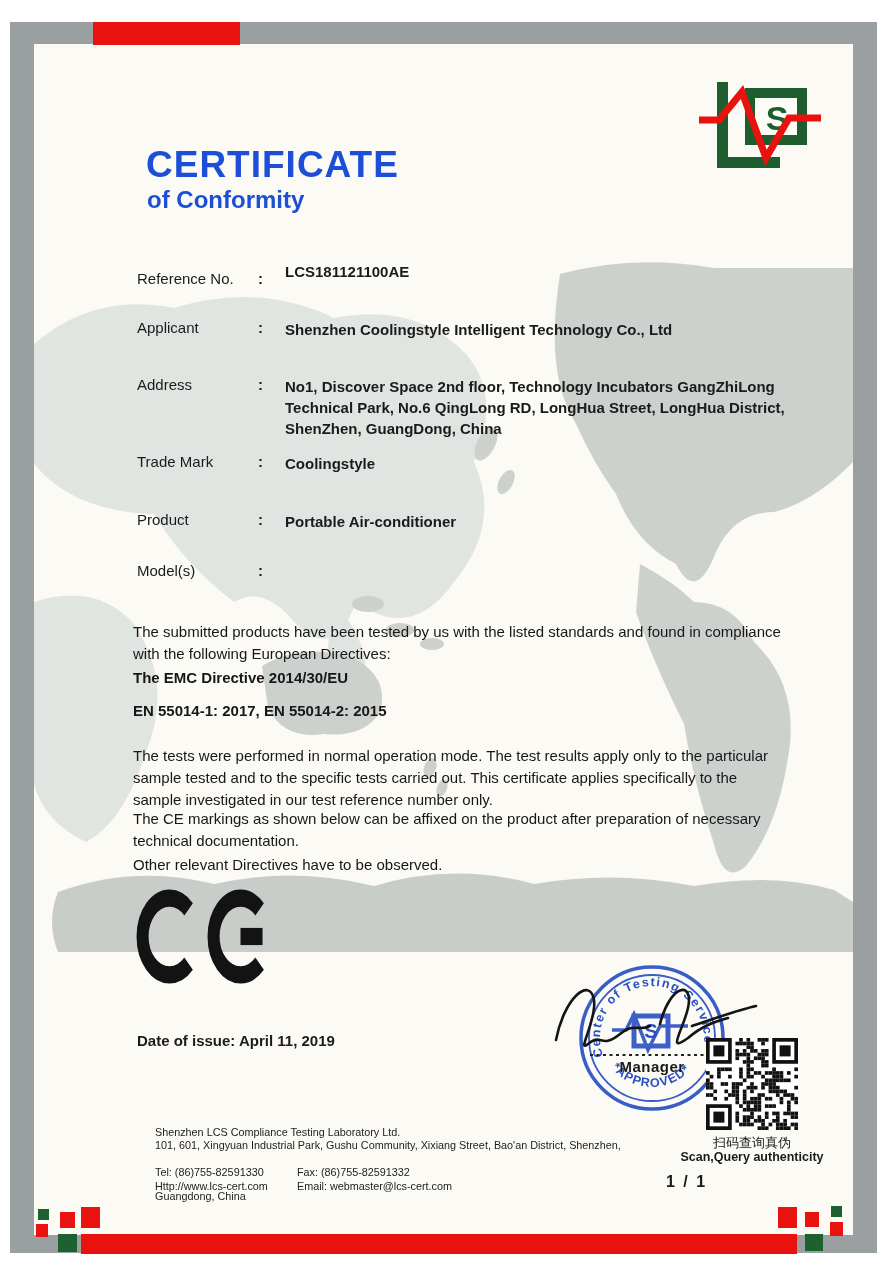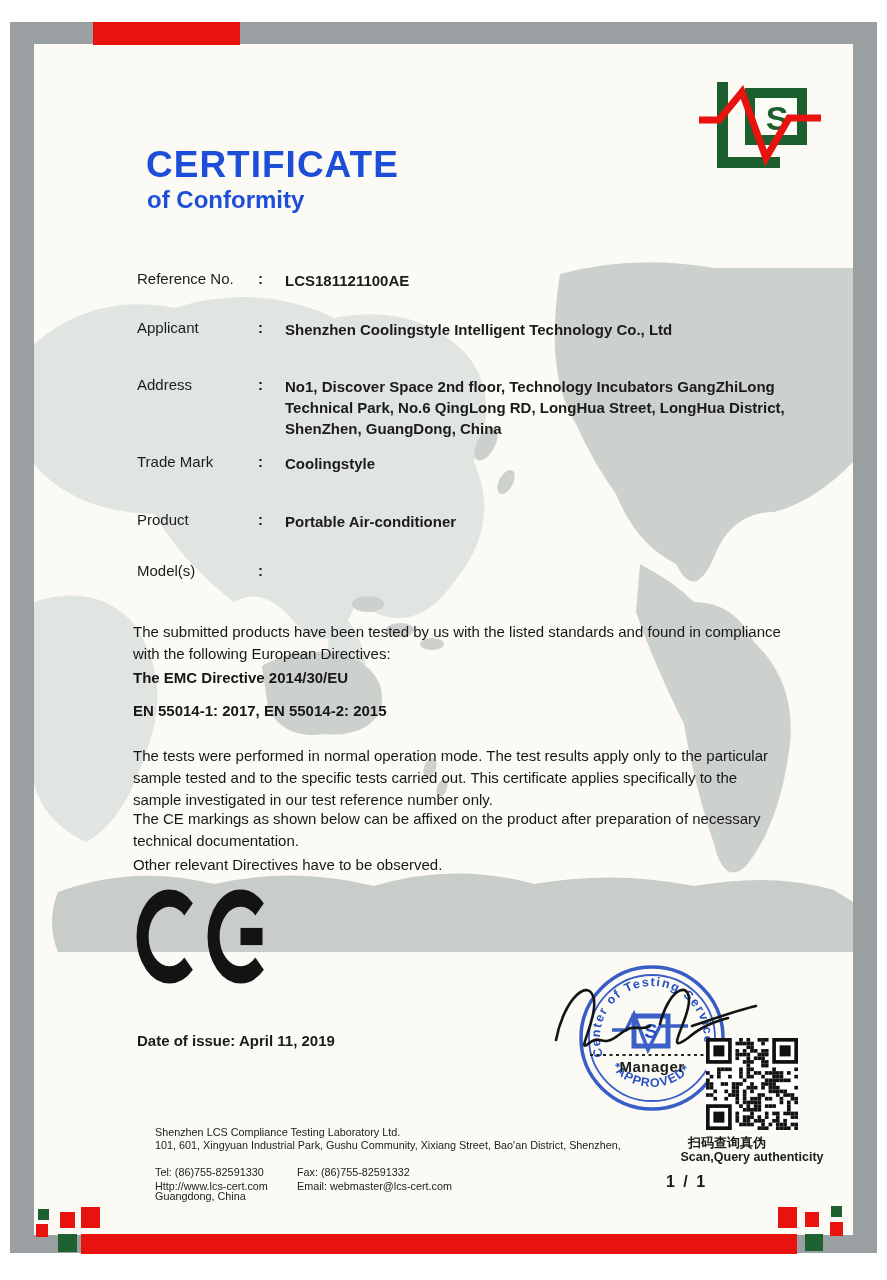--- a/index.html
+++ b/index.html
@@ -14,21 +14,21 @@
   .green{background:#1e6130;}
   #title-main{left:146px;top:144px;font-size:37px;font-weight:bold;letter-spacing:1px;color:#1d4ed8;}
   #title-sub{left:147px;top:186px;font-size:24px;font-weight:bold;color:#1d4ed8;}
   .field-label{position:absolute;left:137px;font-size:15px;font-weight:normal;}
   .field-colon{position:absolute;left:258px;font-size:15px;font-weight:bold;}
   .field-value{position:absolute;left:285px;width:500px;font-size:15px;font-weight:bold;line-height:21px;}
   .para{position:absolute;left:133px;width:655px;font-size:15px;line-height:22px;color:#171717;}
   .para.bold{font-weight:bold;}
   .foot{position:absolute;font-size:10.8px;line-height:13px;color:#222;}
   #page-num{left:666px;top:1173px;font-size:16px;font-weight:bold;letter-spacing:2px;}
-  #qr-zh{left:688px;top:1134px;width:128px;font-size:13px;font-weight:bold;}
+  #qr-zh{left:688px;top:1134px;width:128px;text-align:center;font-size:13px;font-weight:normal;}
   #qr-en{left:672px;top:1150px;width:160px;text-align:center;font-size:12.5px;font-weight:bold;}
   svg{display:block;}
 </style>
 </head>
 <body>
 
 <div id="page">
 
   <div id="frame" class="abs"></div>
 
@@ -75,21 +75,21 @@
     <rect x="53" y="17" width="52" height="47" fill="#fdfdf8" stroke="#1c5e2e" stroke-width="10"></rect>
     <text x="80" y="54" font-size="34" font-weight="bold" fill="#1c5e2e" text-anchor="middle">S</text>
     <polyline points="2,44 22,44 45,16 69,82 92,42 124,42" fill="none" stroke="#e8120e" stroke-width="7"></polyline>
   </svg>
 
   <div class="abs" id="title-main" style="z-index:2;">CERTIFICATE</div>
   <div class="abs" id="title-sub" style="z-index:2;">of Conformity</div>
 
   <div class="field-label" style="top:270px;z-index:2;">Reference No.</div>
   <div class="field-colon" style="top:270px;z-index:2;">:</div>
-  <div class="field-value" style="top:270px;z-index:2;">LCS181121100AE</div>
+  <div class="field-value" style="top:261px;z-index:2;">LCS181121100AE</div>
 
   <div class="field-label" style="top:319px;z-index:2;">Applicant</div>
   <div class="field-colon" style="top:319px;z-index:2;">:</div>
   <div class="field-value" style="top:319px;z-index:2;">Shenzhen Coolingstyle Intelligent Technology Co., Ltd</div>
 
   <div class="field-label" style="top:376px;z-index:2;">Address</div>
   <div class="field-colon" style="top:376px;z-index:2;">:</div>
   <div class="field-value" style="top:376px;z-index:2;">No1, Discover Space 2nd floor, Technology Incubators GangZhiLong Technical Park, No.6 QingLong RD, LongHua Street, LongHua District, ShenZhen, GuangDong, China</div>
 
   <div class="field-label" style="top:453px;z-index:2;">Trade Mark</div>

